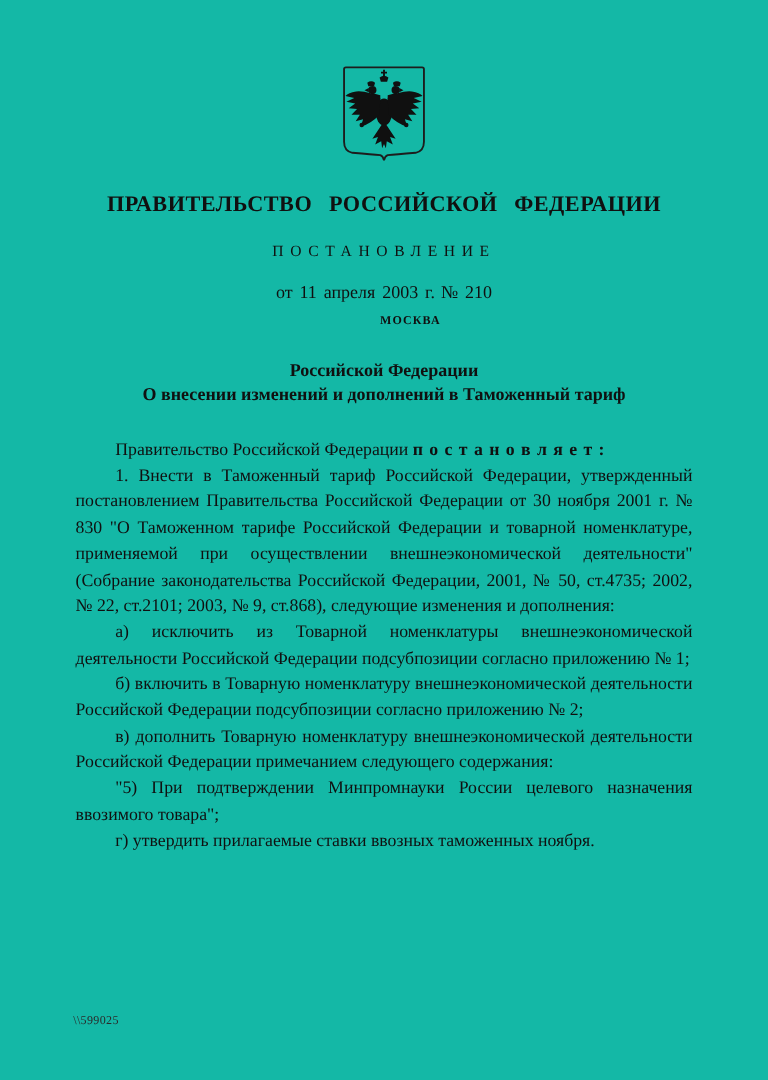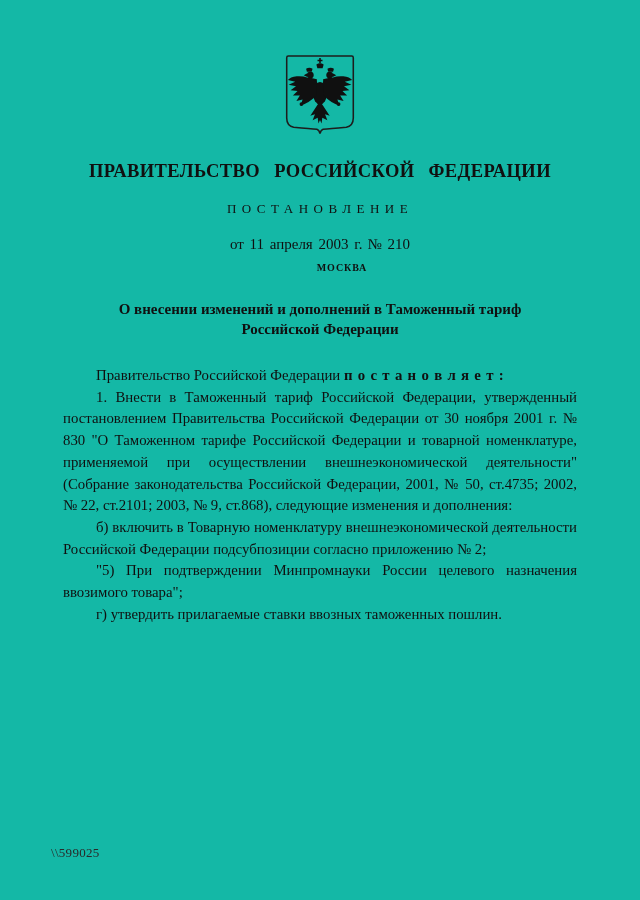--- a/index.html
+++ b/index.html
@@ -82,23 +82,23 @@
     left: 63px;
     width: 514px;
     font-size: 14.8px;
     line-height: 21.7px;
     text-align: justify;
   }
   .doc-body p { margin: 0; text-indent: 33px; }
   .intro .resolve { font-weight: bold; letter-spacing: 0.8px; margin-top: 20px; }
   .footer-code {
     position: absolute;
-    left: 51px;
+    left: 61px;
     top: 845px;
-    font-size: 13px;
+    font-size: 10px;
     letter-spacing: 0.3px;
     color: #2a2a2a;
   }
 </style>
 </head>
 <body>
 
 <div class="page">
 
   <div class="emblem">
@@ -132,27 +132,29 @@
 
   <div class="doctype">ПОСТАНОВЛЕНИЕ</div>
 
   <div class="dateline">
     <span>от 11 апреля 2003 г.</span><span class="num">№ 210</span>
   </div>
 
   <div class="city">МОСКВА</div>
 
   <div class="title">
+    <div>Российской Федерации</div>
     <div>О внесении изменений и дополнений в Таможенный тариф</div>
-    <div>Российской Федерации</div>
   </div>
 
   <div class="doc-body">
     <p class="intro"><span>Правительство Российской Федерации </span><span class="resolve">п о с т а н о в л я е т :</span></p>
     <p>1. Внести в Таможенный тариф Российской Федерации, утвержденный постановлением Правительства Российской Федерации от 30 ноября 2001 г. № 830 "О Таможенном тарифе Российской Федерации и товарной номенклатуре, применяемой при осуществлении внешнеэкономической деятельности" (Собрание законодательства Российской Федерации, 2001, № 50, ст.4735; 2002, № 22, ст.2101; 2003, № 9, ст.868), следующие изменения и дополнения:</p>
+    <p>а) исключить из Товарной номенклатуры внешнеэкономической деятельности Российской Федерации подсубпозиции согласно приложению № 1;</p>
     <p>б) включить в Товарную номенклатуру внешнеэкономической деятельности Российской Федерации подсубпозиции согласно приложению № 2;</p>
+    <p>в) дополнить Товарную номенклатуру внешнеэкономической деятельности Российской Федерации примечанием следующего содержания:</p>
     <p>"5) При подтверждении Минпромнауки России целевого назначения ввозимого товара";</p>
-    <p>г) утвердить прилагаемые ставки ввозных таможенных пошлин.</p>
+    <p>г) утвердить прилагаемые ставки ввозных таможенных ноября.</p>
   </div>
 
   <div class="footer-code">\\599025</div>
 
 </div>
 
 </body></html>

